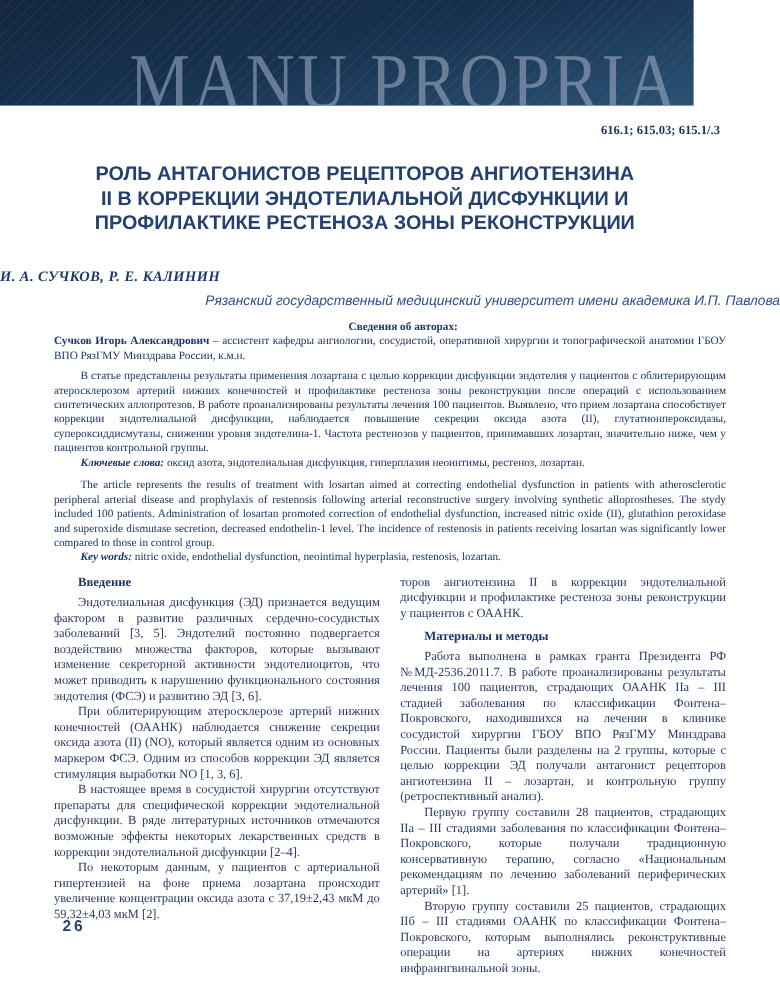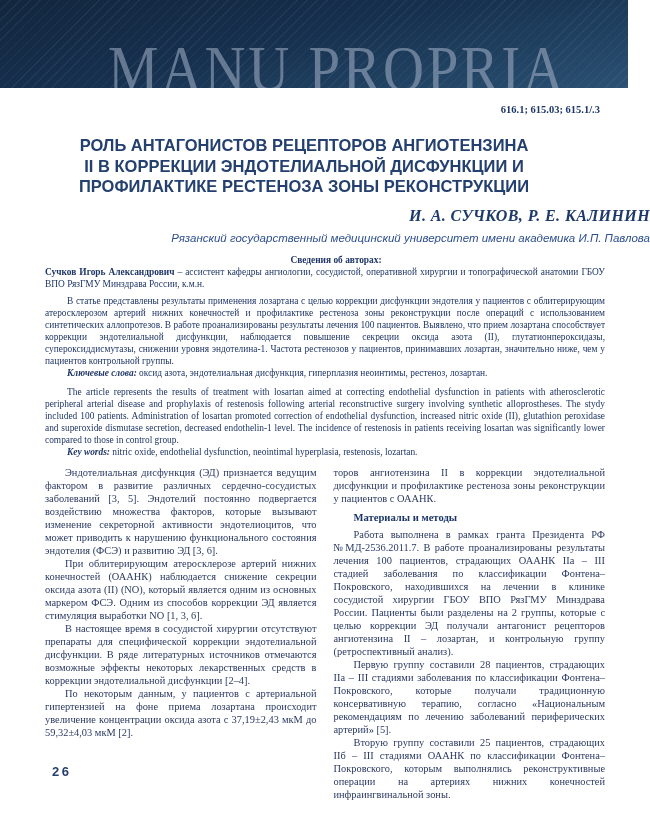--- a/index.html
+++ b/index.html
@@ -3,21 +3,21 @@
 <meta charset="utf-8">
 <style>
   html,body{margin:0;padding:0;background:#e8e8e8;}
   .page{
     position:relative;width:650px;height:820px;background:#ffffff;
     margin:0 auto;overflow:hidden;
     font-family:"Liberation Serif", serif;
   }
   
   .banner{
-    position:absolute;top:0;left:0;width:628px;height:88px;overflow:hidden;
+    position:absolute;top:0;left:0;width:578px;height:88px;overflow:hidden;
     background:linear-gradient(168deg,#13263e 0%,#16304e 45%,#2b5173 100%);
   }
   .banner::before{
     content:"";position:absolute;inset:0;
     background:repeating-linear-gradient(135deg,
       rgba(180,200,220,0.07) 0px, rgba(180,200,220,0.07) 1px,
       transparent 1px, transparent 7px);
   }
   .watermark{
     position:absolute;left:108px;bottom:-14px;line-height:1;white-space:nowrap;
@@ -35,22 +35,22 @@
   .udc{
     margin:16px 50px 0 0;text-align:right;
     font-weight:bold;font-size:10.5px;color:#1c3568;
   }
   .title{
     margin:20px 120px 0 78px;
     font-family:"Liberation Sans", sans-serif;font-weight:bold;
     font-size:16.5px;line-height:20.5px;color:#24406f;text-align:center;
   }
   .authors{
-    margin-top:10px;text-align:right;
-    font-weight:bold;font-style:italic;font-size:16px;color:#1e3a6b;letter-spacing:0.4px;
+    margin-top:26px;text-align:left;
+    font-weight:bold;font-style:italic;font-size:12px;color:#1e3a6b;letter-spacing:0.4px;
   }
   .affiliation{
     margin-top:7px;text-align:right;
     font-family:"Liberation Sans", sans-serif;font-style:italic;
     font-size:11.5px;color:#2d4e8f;
   }
   
   .meta,.abstract{
     margin:0 45px;color:#1f3666;font-size:9.4px;line-height:12px;text-align:justify;
   }
@@ -111,32 +111,33 @@
     </div>
 
     <div class="abstract en">
       <p class="indent">The article represents the results of treatment with losartan aimed at correcting endothelial dysfunction in patients with atherosclerotic peripheral arterial disease and prophylaxis of restenosis following arterial reconstructive surgery involving synthetic alloprostheses. The stydy included 100 patients. Administration of losartan promoted correction of endothelial dysfunction, increased nitric oxide (II), glutathion peroxidase and superoxide dismutase secretion, decreased endothelin-1 level. The incidence of restenosis in patients receiving losartan was significantly lower compared to those in control group.</p>
       <p class="indent"><span class="kw-label">Key words:</span> <span>nitric oxide, endothelial dysfunction, neointimal hyperplasia, restenosis, lozartan.</span></p>
     </div>
 
     <div class="columns">
 
       <div class="col">
+        <h3 class="first">Введение</h3>
         <p>Эндотелиальная дисфункция (ЭД) признается ведущим фактором в развитие различных сердечно-сосудистых заболеваний [3, 5]. Эндотелий постоянно подвергается воздействию множества факторов, которые вызывают изменение секреторной активности эндотелиоцитов, что может приводить к нарушению функционального состояния эндотелия (ФСЭ) и развитию ЭД [3, 6].</p>
         <p>При облитерирующим атеросклерозе артерий нижних конечностей (ОААНК) наблюдается снижение секреции оксида азота (II) (NO), который является одним из основных маркером ФСЭ. Одним из способов коррекции ЭД является стимуляция выработки NO [1, 3, 6].</p>
         <p>В настоящее время в сосудистой хирургии отсутствуют препараты для специфической коррекции эндотелиальной дисфункции. В ряде литературных источников отмечаются возможные эффекты некоторых лекарственных средств в коррекции эндотелиальной дисфункции [2–4].</p>
         <p>По некоторым данным, у пациентов с артериальной гипертензией на фоне приема лозартана происходит увеличение концентрации оксида азота с 37,19±2,43 мкМ до 59,32±4,03 мкМ [2].</p>
 
       </div>
 
       <div class="col">
         <p class="noindent">торов ангиотензина II в коррекции эндотелиальной дисфункции и профилактике рестеноза зоны реконструкции у пациентов с ОААНК.</p>
         <h3>Материалы и методы</h3>
         <p>Работа выполнена в рамках гранта Президента РФ №МД-2536.2011.7. В работе проанализированы результаты лечения 100 пациентов, страдающих ОААНК IIа – III стадией заболевания по классификации Фонтена–Покровского, находившихся на лечении в клинике сосудистой хирургии ГБОУ ВПО РязГМУ Минздрава России. Пациенты были разделены на 2 группы, которые с целью коррекции ЭД получали антагонист рецепторов ангиотензина II – лозартан, и контрольную группу (ретроспективный анализ).</p>
-        <p>Первую группу составили 28 пациентов, страдающих IIа – III стадиями заболевания по классификации Фонтена–Покровского, которые получали традиционную консервативную терапию, согласно «Национальным рекомендациям по лечению заболеваний периферических артерий» [5].</p>
+        <p>Первую группу составили 28 пациентов, страдающих IIа – III стадиями заболевания по классификации Фонтена–Покровского, которые получали традиционную консервативную терапию, согласно «Национальным рекомендациям по лечению заболеваний периферических артерий» [1].</p>
         <p>Вторую группу составили 25 пациентов, страдающих IIб – III стадиями ОААНК по классификации Фонтена–Покровского, которым выполнялись реконструктивные операции на артериях нижних конечностей инфраингвинальной зоны.</p>
 
       </div>
 
     </div>
   </div>
 
   <div class="page-number">26</div>
 
 </div>

